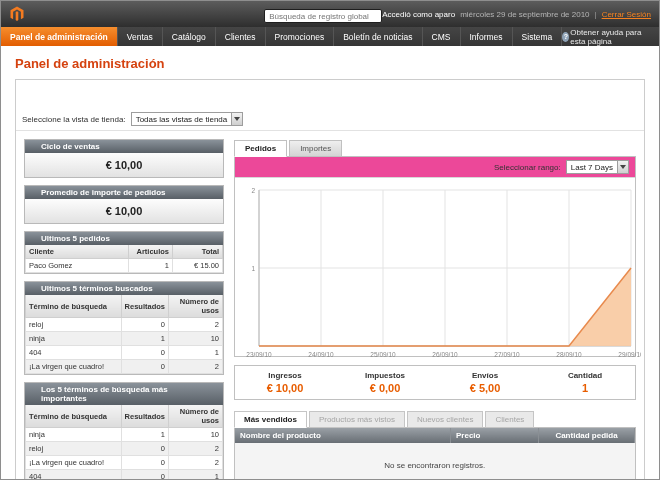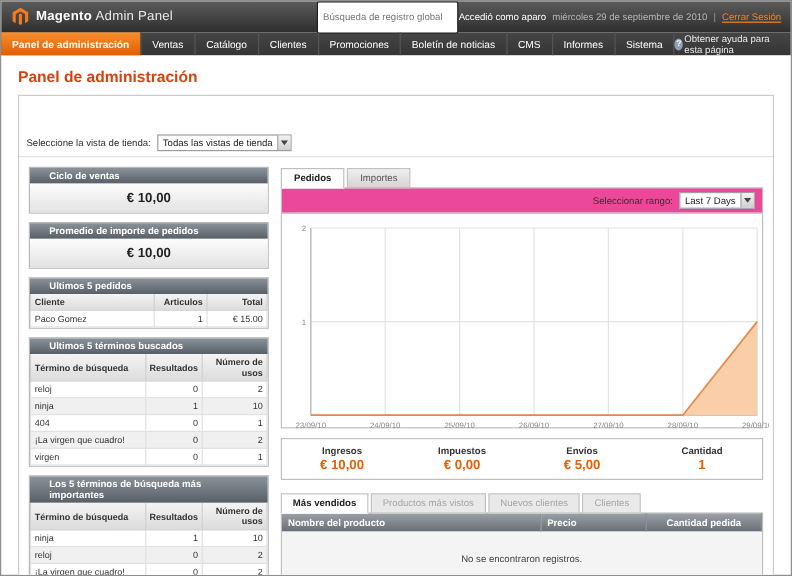--- a/index.html
+++ b/index.html
@@ -17,21 +17,21 @@
     background: linear-gradient(#5c5c5c, #2e2e2e);
     display: flex; align-items: center;
     padding: 0 8px;
   }
   .header-left { display: flex; align-items: center; gap: 5px; flex: 1; }
   .logo-svg { width: 16px; height: 16px; display: block; }
   .logo-text { color: #fff; font-size: 11px; font-weight: bold; letter-spacing: .2px; }
   .logo-text .product { font-weight: normal; color: #e8e8e8; margin-left: 3px; }
   .header-center { flex: 0 0 auto; }
   .search-input {
-    width: 118px; height: 27px;
+    width: 118px; height: 14px;
     border: 1px solid #1f1f1f; border-radius: 2px;
     font-size: 8px; padding: 0 4px;
     font-family: "Liberation Sans", sans-serif;
     color: #444; background: #fff;
   }
   .header-right {
     flex: 1; display: flex; justify-content: flex-end; align-items: center;
     gap: 5px; font-size: 8px; color: #fff; white-space: nowrap;
   }
   .header-right .date { color: #b5b5b5; }
@@ -148,23 +148,20 @@
 </style>
 </head>
 <body>
 
 <div class="header">
   <div class="header-left">
     <svg class="logo-svg" viewBox="0 0 16 16">
       <path d="M8 0.5 L1.5 4.2 V11.8 L4.1 13.3 V5.7 L8 3.5 L11.9 5.7 V13.3 L14.5 11.8 V4.2 Z" fill="#f47b20"></path>
       <path d="M8 5.2 L6.7 6 V14.1 L8 14.9 L9.3 14.1 V6 Z" fill="#f47b20"></path>
     </svg>
-    <span class="logo-text">
-      <span>Magento</span><span class="product">Admin Panel</span>
-    </span>
   </div>
   <div class="header-center">
     <input class="search-input" type="text" placeholder="Búsqueda de registro global" style="">
   </div>
   <div class="header-right">
     <span>Accedió como aparo</span>
     <span class="date">miércoles 29 de septiembre de 2010</span>
     <span class="sep">|</span>
     <span class="logout-link">Cerrar Sesión</span>
   </div>
@@ -257,25 +254,20 @@
               </tr>
               <tr>
                 <td>404</td>
                 <td class="num">0</td>
                 <td class="num">1</td>
               </tr>
               <tr>
                 <td>¡La virgen que cuadro!</td>
                 <td class="num">0</td>
                 <td class="num">2</td>
-              </tr>
-              <tr>
-                <td>virgen</td>
-                <td class="num">0</td>
-                <td class="num">1</td>
               </tr>
             </tbody>
           </table>
         </div>
 
         <div class="card">
           <div class="card-head">Los 5 términos de búsqueda más importantes</div>
           <table class="mini-table">
             <thead>
               <tr>

